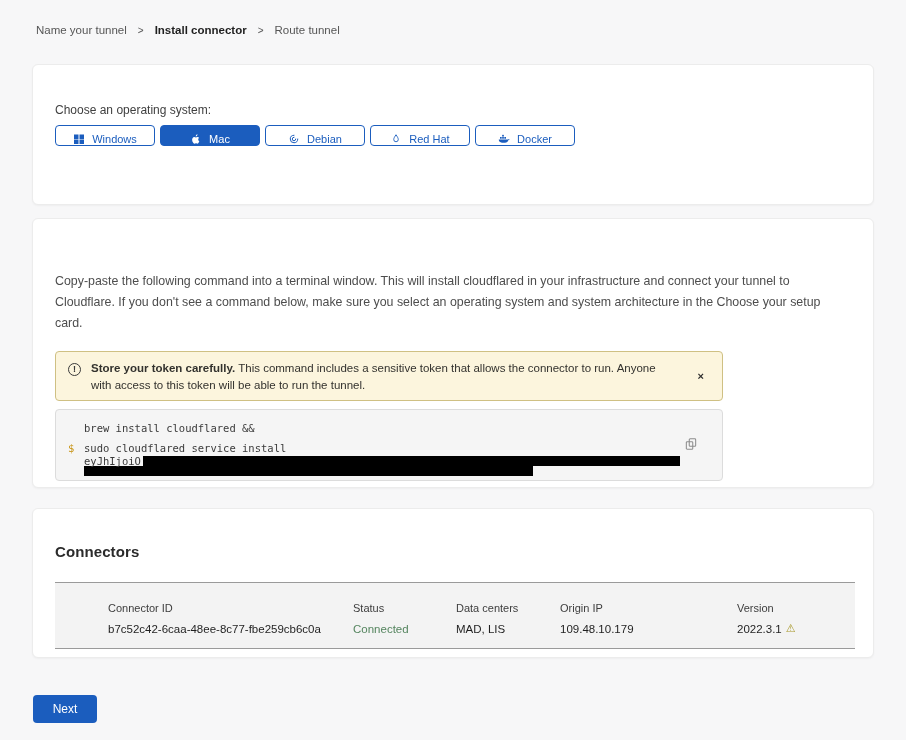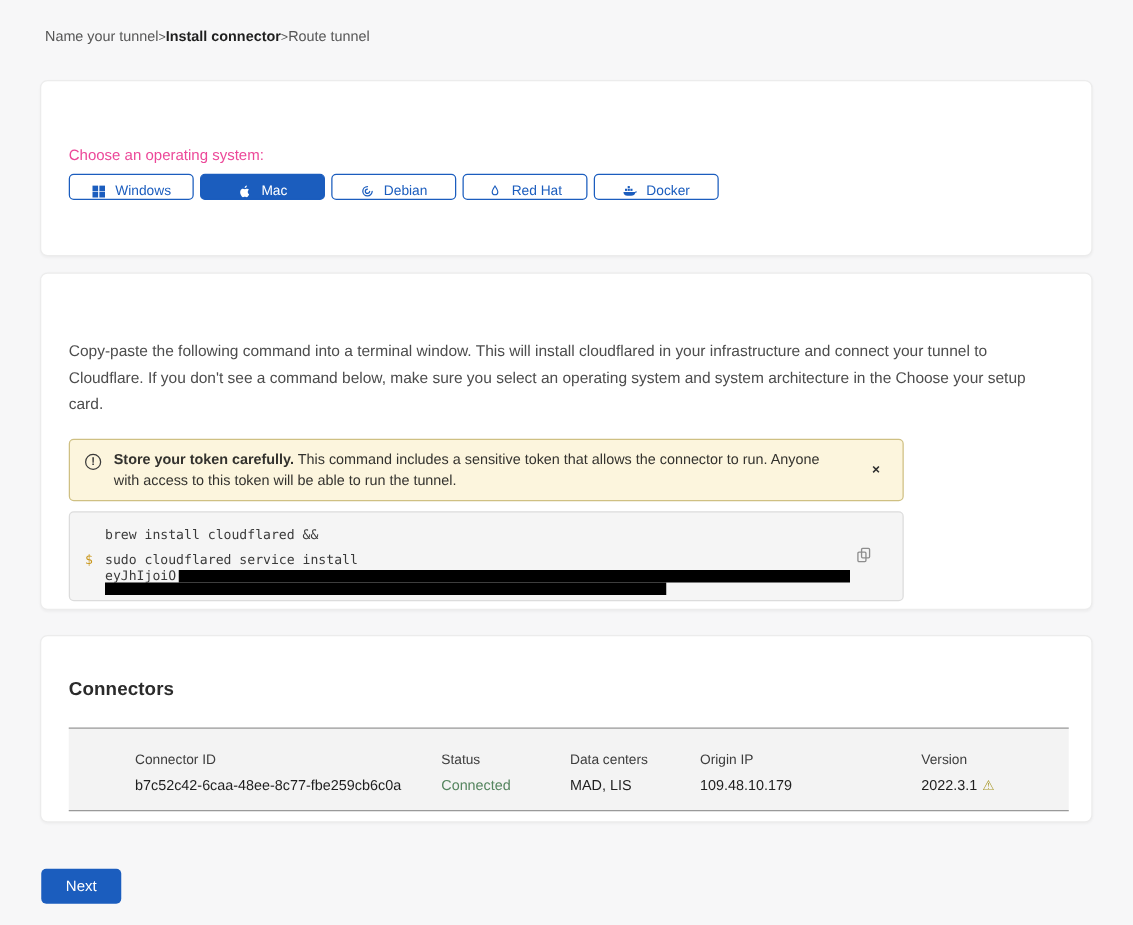--- a/index.html
+++ b/index.html
@@ -6,39 +6,39 @@
   html,body { width:906px; height:740px; }
   body {
     background:#f7f7f8;
     font-family:"Liberation Sans", sans-serif;
     color:#313131;
     overflow:hidden;
   }
   
   .breadcrumb {
     padding-top:24px; margin-left:36px;
-    display:flex; align-items:center; 
+    display:flex; align-items:center; gap:11px;
     font-size:11.5px; color:#565656;
   }
   .crumb { cursor:default; }
   .crumb.active { font-weight:bold; color:#1f1f1f; }
   .crumb-sep { font-size:10px; color:#565656; }
 
   
   .card {
     margin-left:32px; width:842px;
     background:#ffffff;
     border:1px solid #ececec;
     border-radius:6px;
     box-shadow:0 1px 2px rgba(0,0,0,0.04);
   }
   .card h2 { font-size:15px; font-weight:bold; color:#2b2b2b; letter-spacing:.1px; }
 
   .card-env { margin-top:28px; height:141px; padding:24px 22px 0; }
-  .os-label { margin-top:28px; font-size:12px; color:#ec4899; }
+  .os-label { margin-top:14px; font-size:12px; color:#404040; }
   .os-row { margin-top:8px; display:flex; gap:5px; }
   .os-btn {
     width:100px; height:21px;
     display:inline-flex; align-items:flex-end; justify-content:center; gap:7px;
     background:#ffffff; color:#1b5dbe;
     border:1px solid #1b5dbe; border-radius:4px;
     font-size:11px; font-family:"Liberation Sans", sans-serif;
     cursor:pointer; padding:0;
   }
   .os-btn.selected { background:#1b5dbe; color:#ffffff; }

